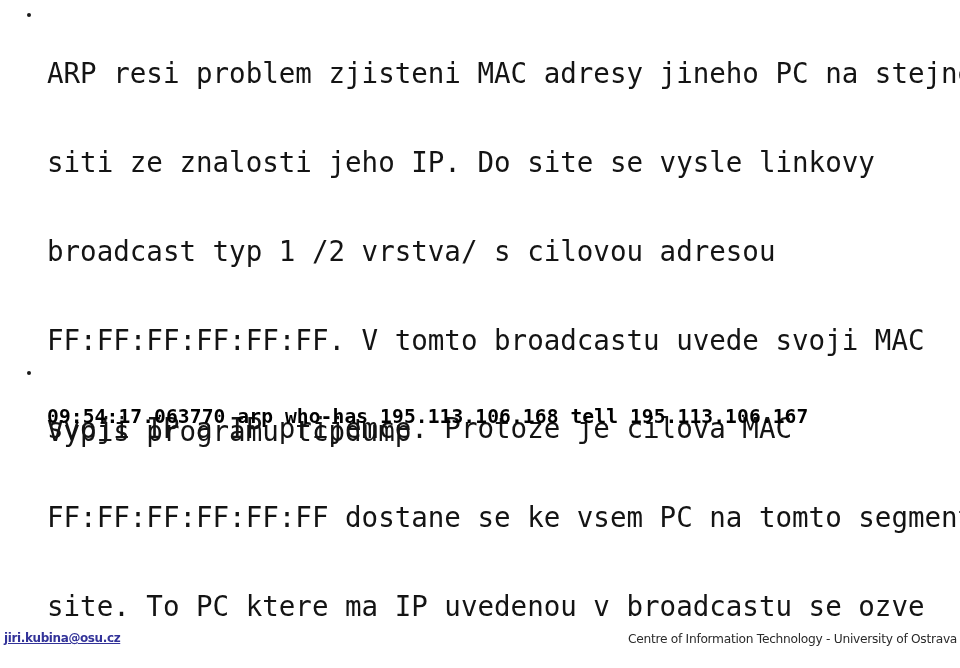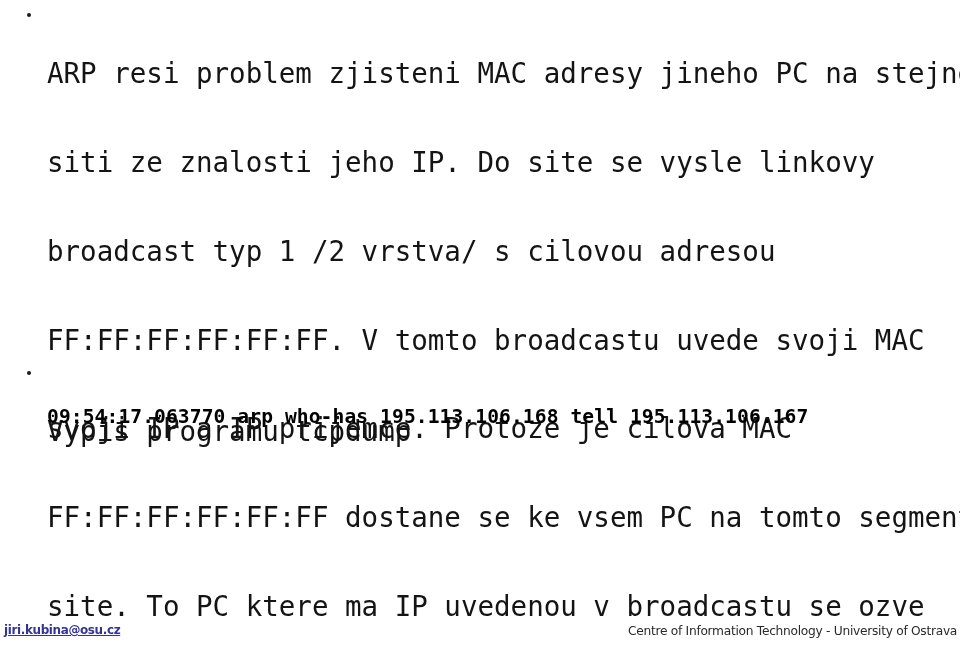--- a/index.html
+++ b/index.html
@@ -97,21 +97,21 @@
     line-height: 25px;
     letter-spacing: 0.1px;
     color: #000000;
     white-space: pre;
   }
 
   
   .footer {
     position: absolute;
     left: 0;
-    bottom: 16px;
+    bottom: 8px;
     width: 960px;
     height: 34px;
   }
   .footer-email {
     position: absolute;
     left: 4px;
     top: 4px;
     font-family: "DejaVu Sans", "Liberation Sans", sans-serif;
     font-size: 13px;
     font-weight: bold;

